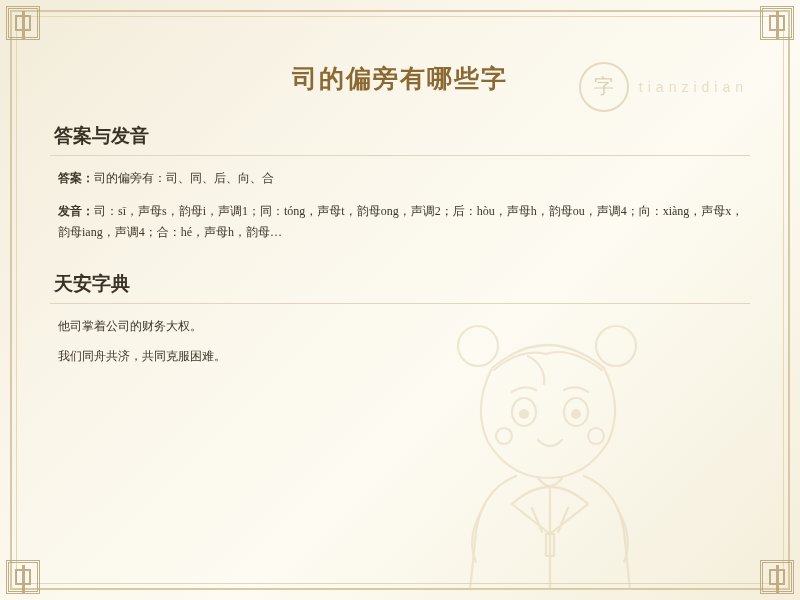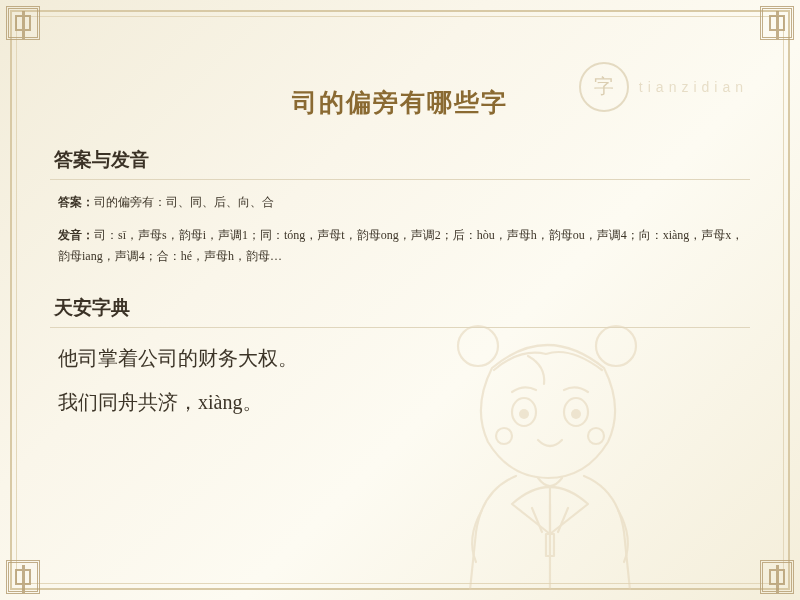--- a/index.html
+++ b/index.html
@@ -129,21 +129,21 @@
     top: 46px;
     right: 46px;
     bottom: 46px;
   }
   .doc-title {
     text-align: center;
     font-size: 25px;
     font-weight: bold;
     color: #8a6a32;
     letter-spacing: 2px;
-    margin-top: 40px;
+    margin-top: 16px;
   }
   .section-head {
     font-size: 19px;
     font-weight: bold;
     color: #3b3226;
     margin: 28px 0 6px 8px;
   }
   .rule {
     height: 1px;
     background: #e0d6bd;
@@ -152,21 +152,21 @@
   .para {
     font-size: 12px;
     color: #3d3528;
     line-height: 1.75;
     margin: 0 6px 12px 12px;
   }
   .para .lead {
     font-weight: bold;
   }
   .example {
-    font-size: 20px;
+    font-size: 12px;
     color: #3d3528;
     line-height: 1.8;
     margin: 8px 6px 6px 12px;
   }
   .pron {
     position: relative;
   }
 </style>
 </head>
 <body>
@@ -236,16 +236,16 @@
     </div>
 
     <div class="para pron">
       <span class="lead">发音：</span><span>司：sī，声母s，韵母i，声调1；同：tóng，声母t，韵母ong，声调2；后：hòu，声母h，韵母ou，声调4；向：xiàng，声母x，韵母iang，声调4；合：hé，声母h，韵母…</span>
     </div>
 
     <div class="section-head">天安字典</div>
     <div class="rule"></div>
 
     <div class="example">他司掌着公司的财务大权。</div>
-    <div class="example">我们同舟共济，xiàng。</div>
+    <div class="example">我们同舟共济，共同克服困难。</div>
 
   </div>
 </div>
 
 </body></html>

